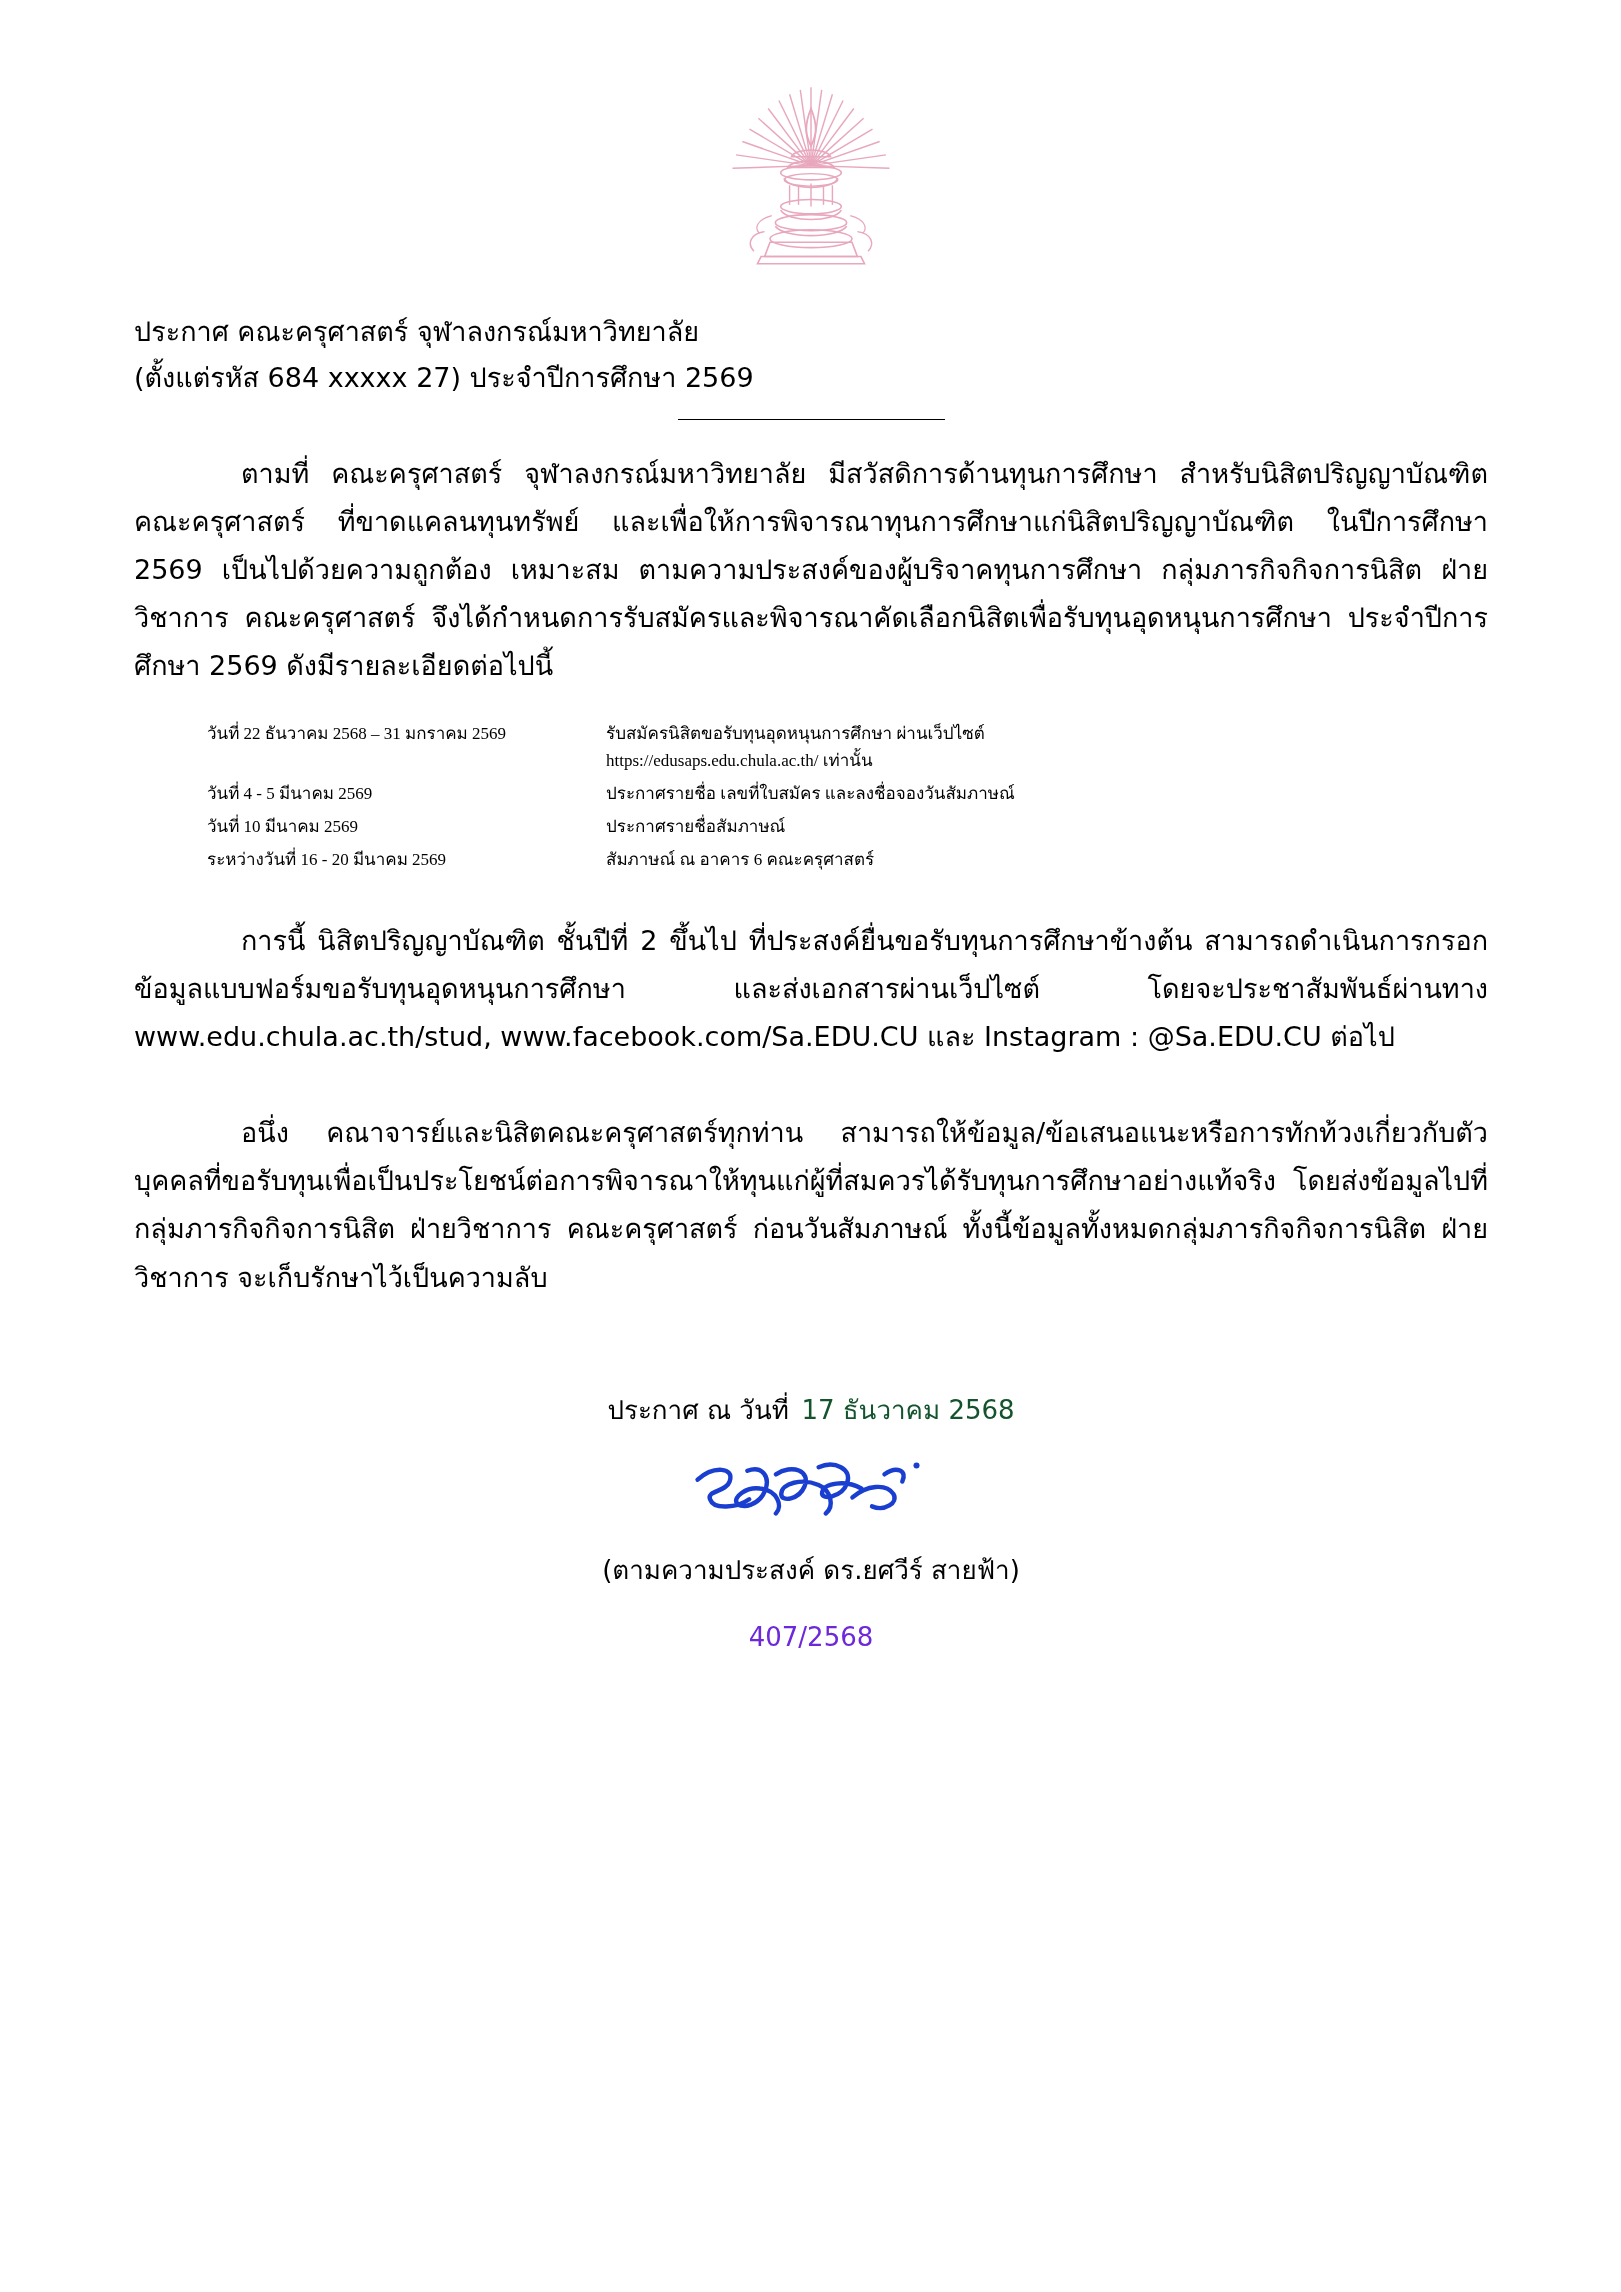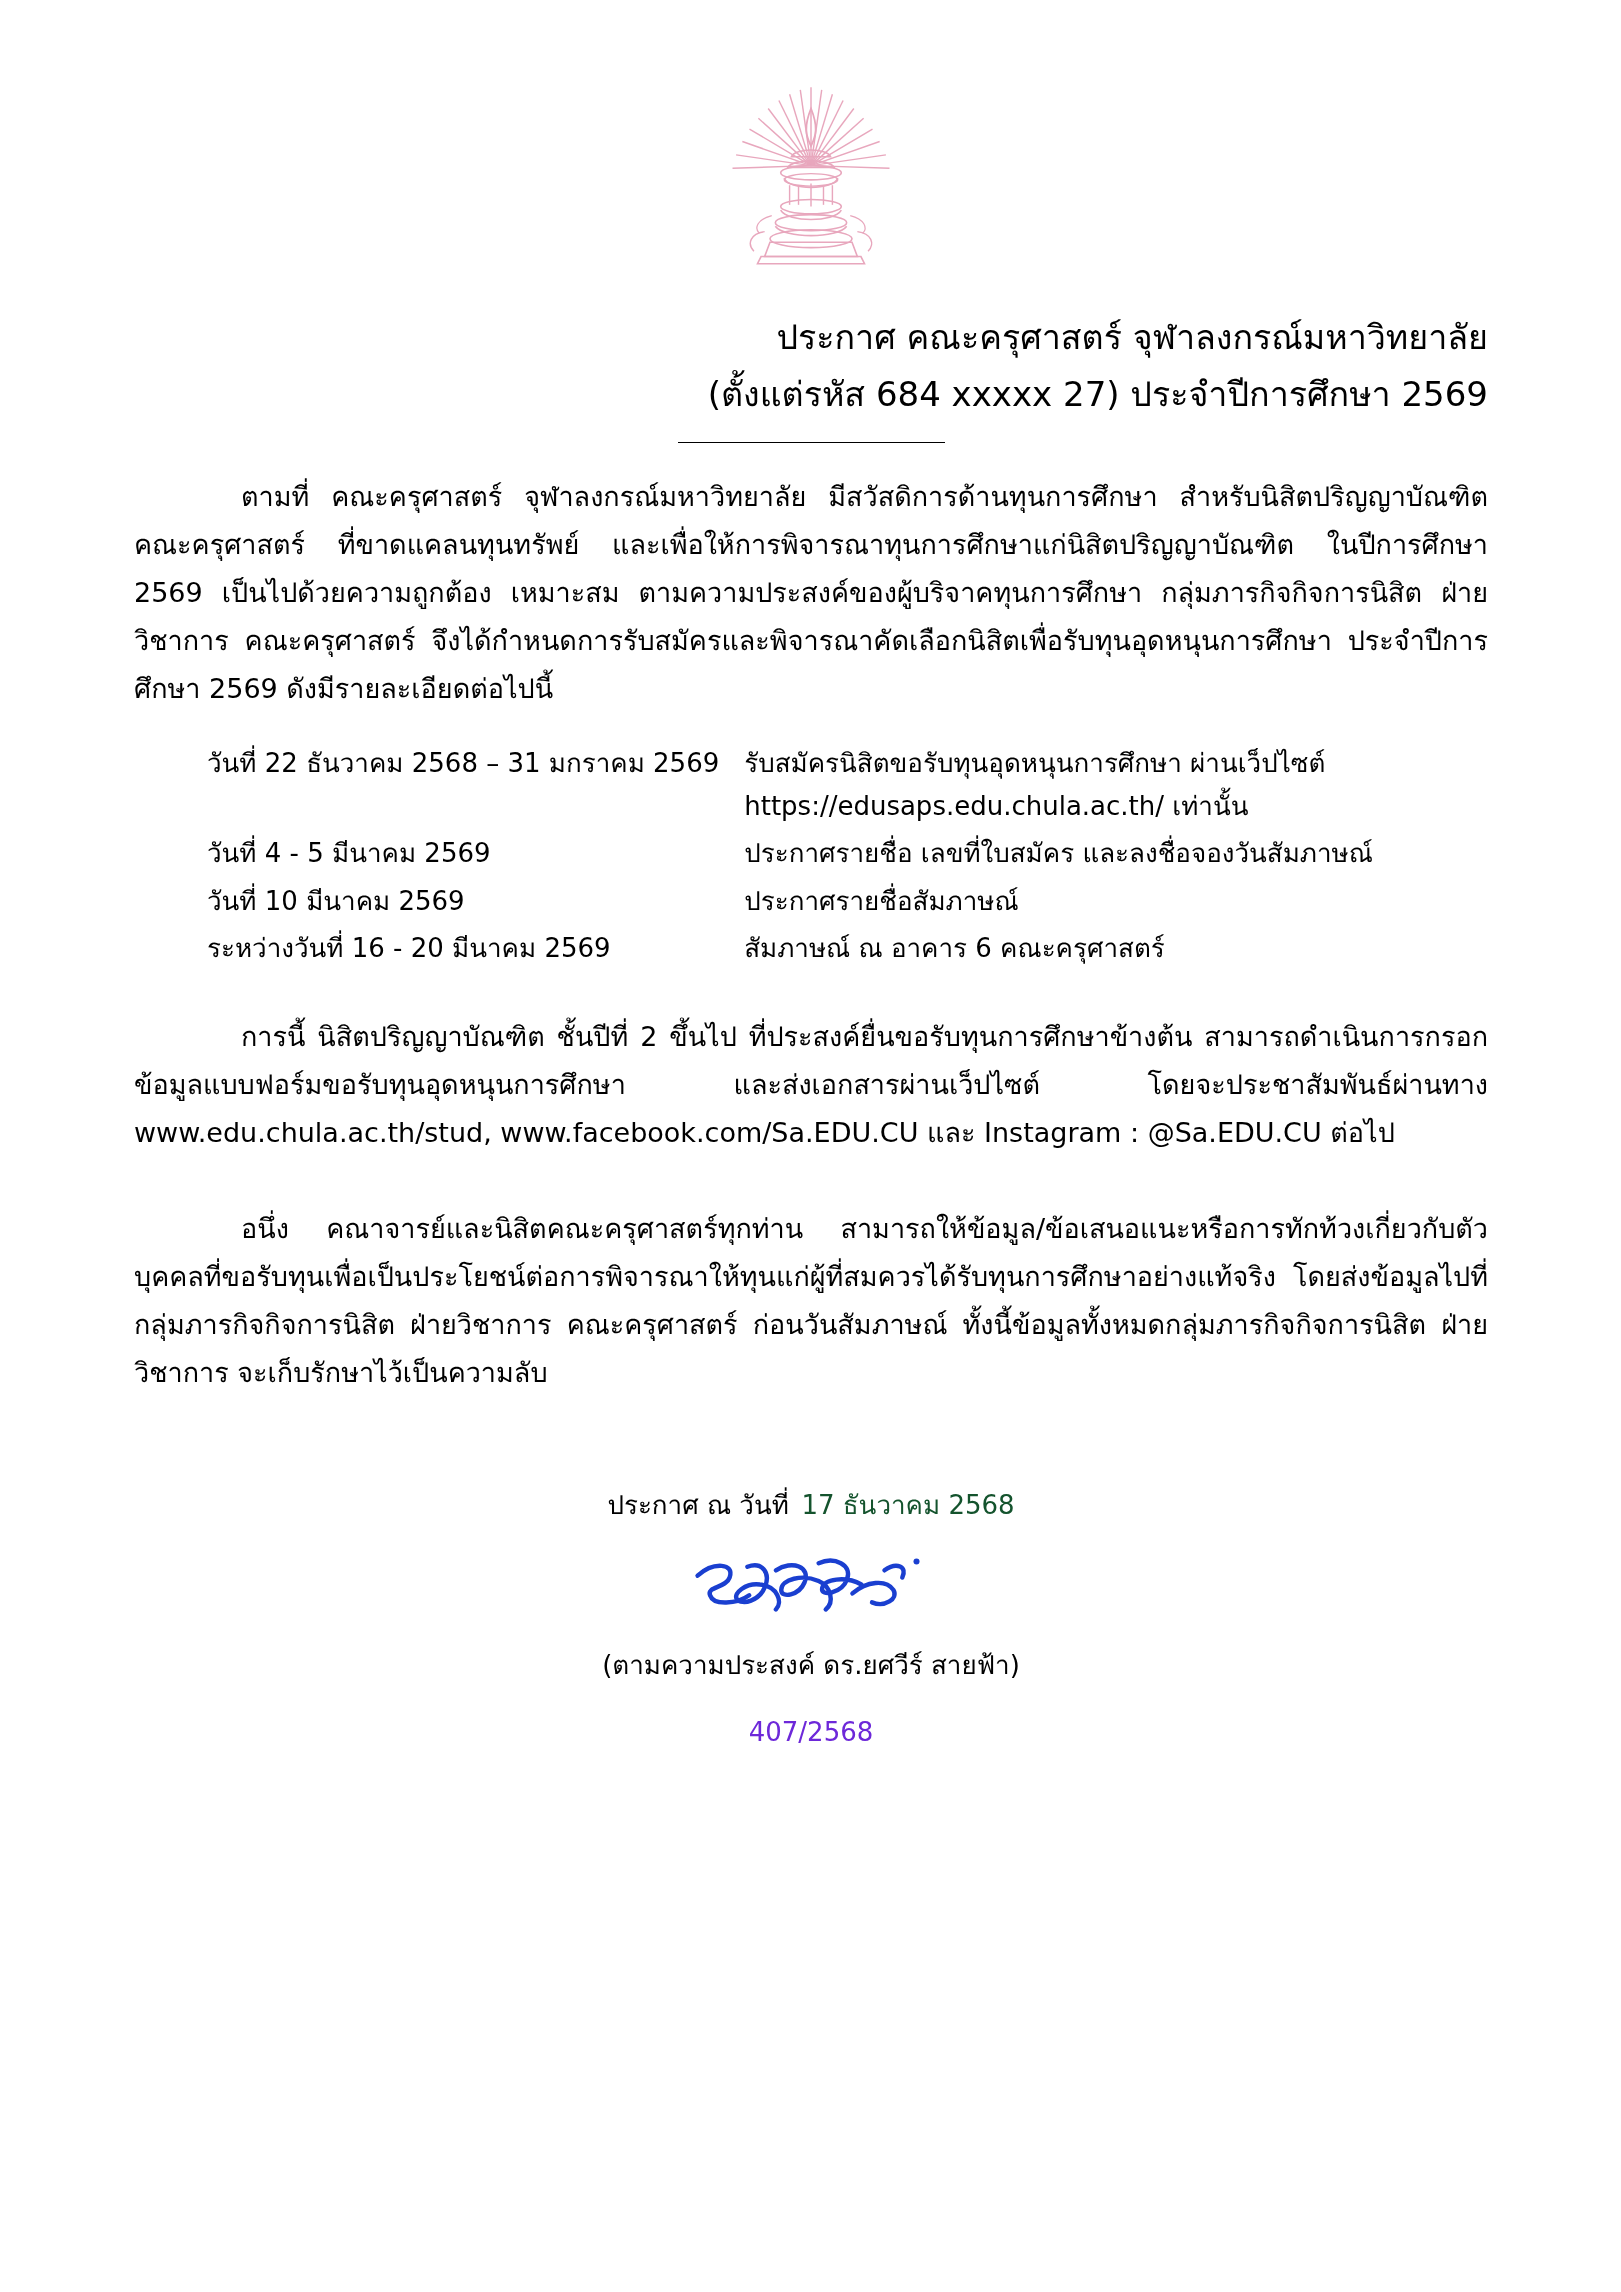--- a/index.html
+++ b/index.html
@@ -29,23 +29,23 @@
     margin-top: 18px;
     margin-bottom: 16px;
   }
   .emblem {
     width: 232px;
     height: 214px;
   }
 
   
   .heading {
-    text-align: right;
+    text-align: left;
     line-height: 1.62;
-    font-size: 34px;
+    font-size: 27px;
   }
   .heading div {
     margin: 1.8px 0;
   }
 
   .rule {
     width: 267px;
     height: 0;
     border-top: 1.4px solid #000;
     margin: 19.6px auto 30px auto;
@@ -64,24 +64,25 @@
     width: 107px;
   }
 
   
   .schedule {
     margin: 27px 0 18px 0;
     width: 100%;
     border-collapse: collapse;
   }
   .schedule td {
-    font-size: 26px;
+    font-size: 17px;
     line-height: 1.62;
     vertical-align: top;
     padding: 2.7px 0;
+    font-family: Liberation Serif, serif;
   }
   .schedule td.when {
     width: 374px;
     padding-left: 73px;
     white-space: nowrap;
   }
   .schedule td.what {
     padding-left: 25px;
   }
   .sub-line {

